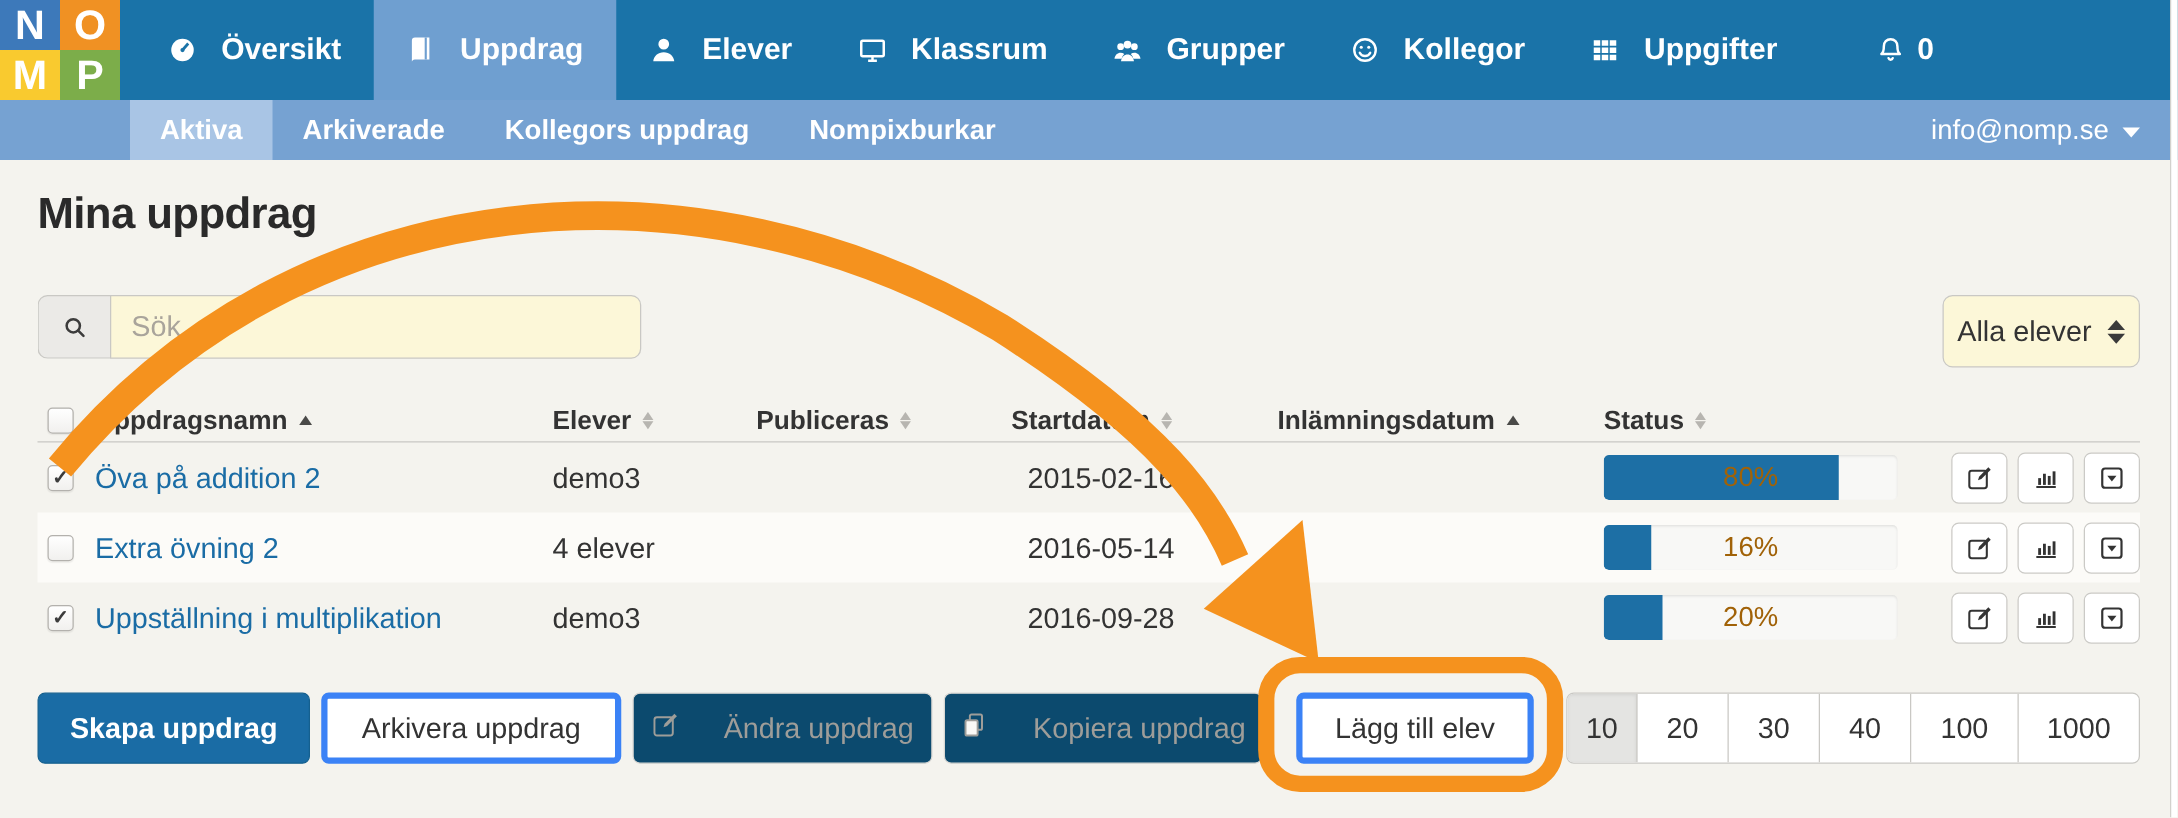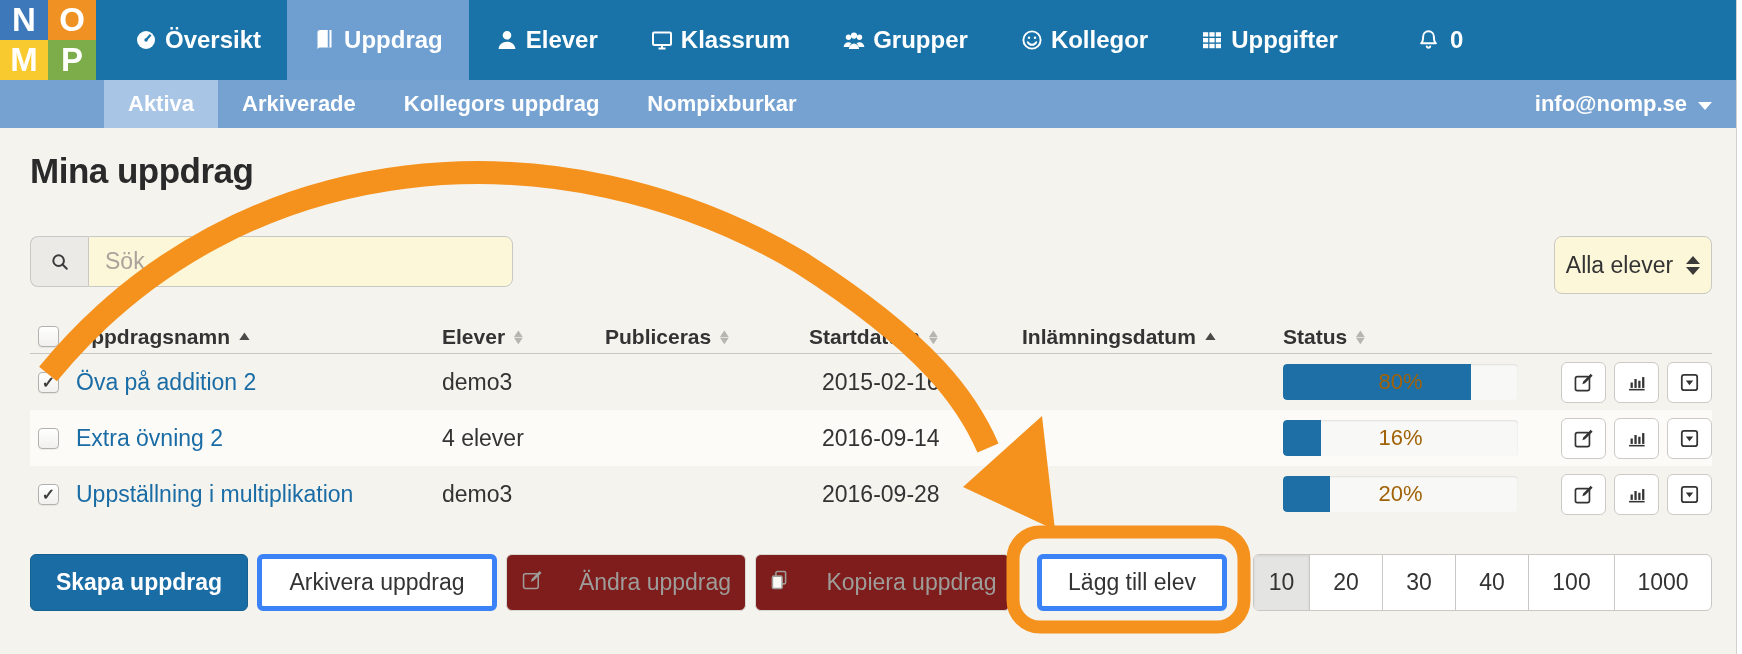--- a/index.html
+++ b/index.html
@@ -9,34 +9,34 @@
     background:var(--page_bg,#f4f3ee);
     position:relative; overflow:hidden; color:#333;
   }
   
   .topnav { height:80px; background:var(--navbar,#1a73a8); display:flex; align-items:stretch; }
   .brand { width:96px; display:grid; grid-template-columns:48px 48px; grid-template-rows:40px 40px; flex:none; cursor:pointer; }
   .bcell { display:flex; align-items:center; justify-content:center; color:#fff; font-weight:bold; font-size:33px; }
   .bc-n { background:#3d79ba; } .bc-o { background:#f09123; }
   .bc-m { background:#f9ca2f; } .bc-p { background:#7cad4a; }
   .nav-items { display:flex; align-items:stretch; margin-left:12px; }
-  .nav-item { display:flex; align-items:center; gap:7px; padding:0 26px; color:#fff;
+  .nav-item { display:flex; align-items:center; gap:19px; padding:0 26px; color:#fff;
     font-weight:bold; font-size:24px; text-decoration:none; cursor:pointer; white-space:nowrap; }
   .nav-item.active { background:var(--navbar_active,#6f9fd0); }
   .nav-item svg { display:block; }
   .nav-bell { margin-left:26px; gap:9px; }
   .gauge-needle { stroke:var(--navbar,#1a73a8); }
   .gauge-hub { fill:var(--navbar,#1a73a8); }
   .book-slash { stroke:var(--navbar_active,#6f9fd0); }
   
   .subnav { height:48px; background:var(--subnav,#76a2d2); display:flex; align-items:stretch; padding-left:104px; }
   .subnav-item { display:flex; align-items:center; padding:0 24px; color:#fff; font-weight:bold; font-size:22px; cursor:pointer; white-space:nowrap; }
   .subnav-item.active { background:var(--subnav_active,#a9c5e5); }
   .account { margin-left:auto; margin-right:30px; display:flex; align-items:center; gap:11px;
-    color:#fff; font-weight:bold; font-size:22px; cursor:pointer; }
+    color:#fff; font-weight:normal; font-size:22px; cursor:pointer; }
   .caret-dn-white { width:0; height:0; border-left:7px solid transparent; border-right:7px solid transparent; border-top:8px solid #fff; margin-top:3px; }
   
   .content { padding:0 30px; position:relative; }
   h1 { margin-top:22px; font-size:35px; line-height:42px; color:#2a2a2a; letter-spacing:-.5px; }
   .toolbar { margin-top:44px; height:58px; display:flex; justify-content:space-between; align-items:flex-start; }
   .search-group { display:flex; width:483px; height:51px; }
   .search-addon { width:58px; background:#ebeae7; border:1px solid #c9c8c4; border-right:none;
     border-radius:8px 0 0 8px; display:flex; align-items:center; justify-content:center; color:#3c3c3c; cursor:pointer; }
   .search-input { flex:1; background:var(--input_yellow,#fcf7d8); border:1px solid #c9c8c4;
     border-radius:0 8px 8px 0; font-family:inherit; font-size:23px; padding:0 16px; color:#555; outline:none; }
@@ -73,21 +73,21 @@
   .icon-btn { width:45px; height:41px; background:#fff; border:1px solid #cbcac6; border-radius:6px;
     display:flex; align-items:center; justify-content:center; color:#333; cursor:pointer; }
   
   .bottombar { margin-top:32px; display:flex; align-items:center; height:57px; }
   .btn { height:57px; border-radius:6px; font-family:inherit; font-size:23px; display:flex;
     align-items:center; justify-content:center; gap:12px; cursor:pointer; white-space:nowrap; }
   .btn + .btn { margin-left:9px; }
   .btn-primary { width:218px; background:var(--button_blue,#1a6ca5); border:1px solid #15608f; color:#fff; font-weight:bold; }
   .btn-default { background:#fff; border:5px solid #3b82f6; color:#333; }
   .btn-archive { width:240px; }
-  .btn-disabled { background:#7f1d1d; border:1px solid #d8d7d3; color:#9e9d99; cursor:default;gap:36px; }
+  .btn-disabled { background:#0c4a6e; border:1px solid #d8d7d3; color:#9e9d99; cursor:default;gap:36px; }
   .btn-edit { width:240px; }
   .btn-copy { width:255px; }
   .btn-add { width:190px; margin-left:27px !important; }
   .copy-front { fill:#faf9f6; }
   .pager { margin-left:auto; display:flex; height:57px; background:#fff; border:1px solid #c9c8c4;
     border-radius:6px; overflow:hidden; }
   .pager-opt { display:flex; align-items:center; justify-content:center; font-size:23px; color:#333;
     border-right:1px solid #c9c8c4; cursor:pointer; }
   .pager-opt:last-child { border-right:none; }
   .pager-opt.active { background:#e4e4e2; box-shadow:inset 0 1px 3px rgba(0,0,0,.08); }
@@ -325,21 +325,21 @@
       </div>
     </div>
 
     <div class="tgrid trow alt">
       <div>
           <span class="checkbox"></span>
         </div>
       <div class="cell"><a class="link">Extra övning 2</a></div>
       <div class="cell">4 elever</div>
       <div class="cell"></div>
-      <div class="cell cell-date">2016-09-14</div>
+      <div class="cell cell-date">2016-05-14</div>
       <div class="cell"></div>
       <div>
           <div class="progress">
             <div class="fill" style="width: 16%;"></div>
             <span class="plabel">16%</span>
           </div>
         </div>
       <div class="rowactions">
         <span class="icon-btn">
             <svg width="21" height="21" viewBox="0 0 24 24">

